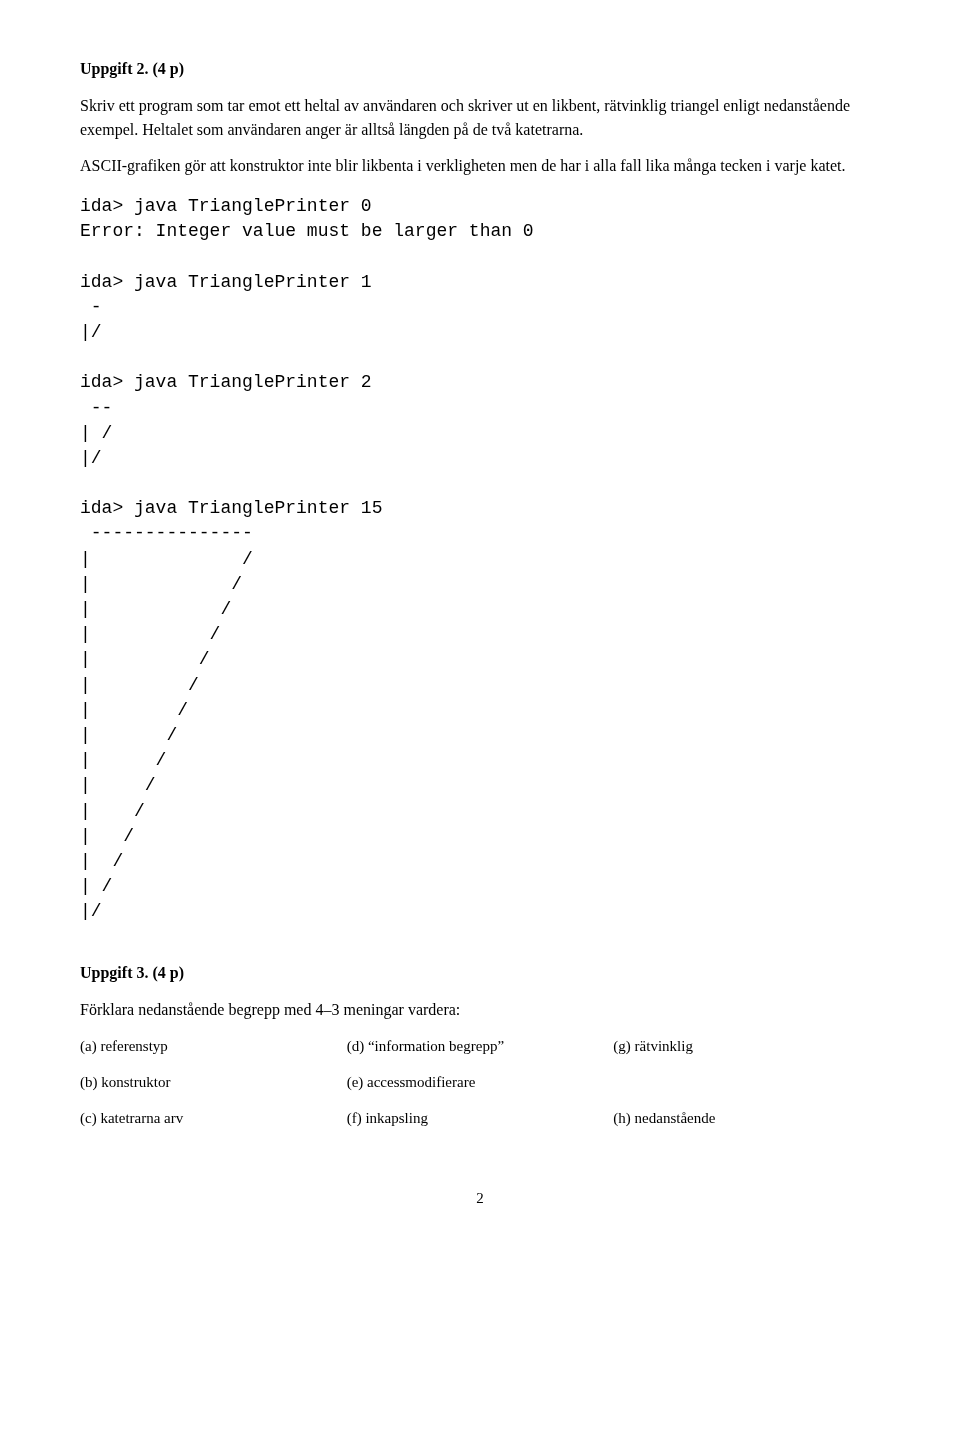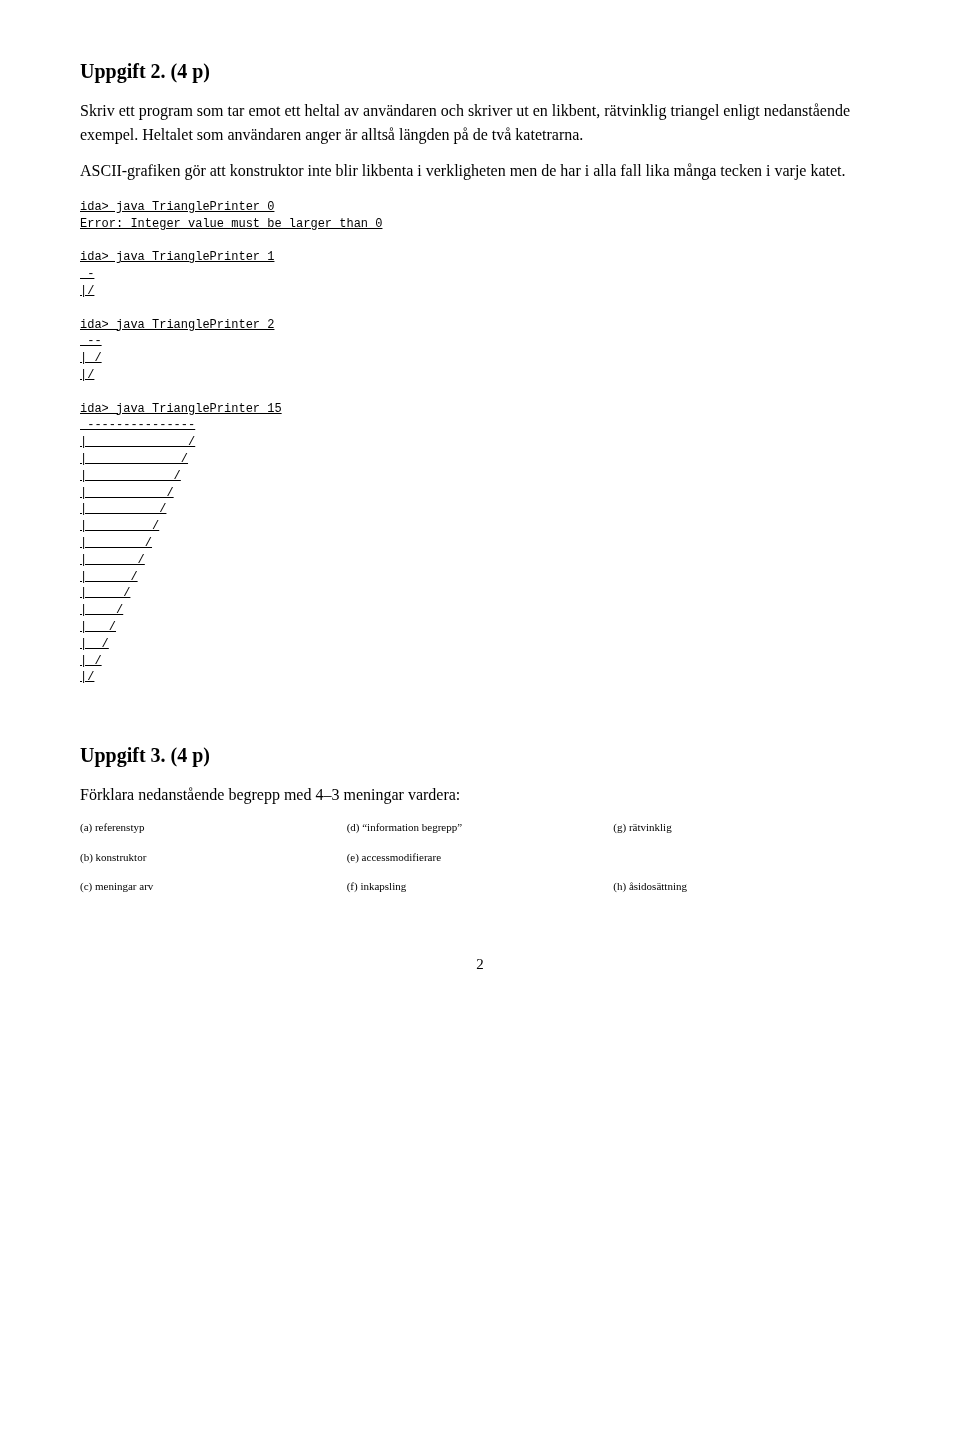--- a/index.html
+++ b/index.html
@@ -14,47 +14,46 @@
       font-family: "Times New Roman", Times, serif;
       font-size: 16px;
       color: #000000;
       padding: 60px 80px 60px 80px;
     }
     .page-content {
       max-width: 800px;
       margin: 0 auto;
     }
     h2 {
-      font-size: 20px;
+      font-size: 16px;
       font-weight: bold;
       margin-bottom: 16px;
     }
     p {
       margin-bottom: 12px;
       line-height: 1.5;
     }
     .code-block {
       font-family: "Courier New", Courier, monospace;
-      font-size: 12px;
+      font-size: 18px;
       line-height: 1.4;
       white-space: pre;
       margin: 16px 0;
-      text-decoration: underline;
     }
     .section-gap {
-      margin-top: 58px;
+      margin-top: 40px;
     }
     .terms-grid {
       display: grid;
       grid-template-columns: 1fr 1fr 1fr;
       gap: 12px 0;
       margin-top: 12px;
     }
     .term-item {
-      font-size: 11px;
+      font-size: 15px;
       line-height: 1.6;
     }
     .page-number {
       text-align: center;
       margin-top: 60px;
       font-size: 15px;
     }
   </style>
 </head>
 <body>
@@ -109,21 +108,21 @@
     <div class="terms-grid">
 
       <div class="term-item">(a) referenstyp</div>
       <div class="term-item">(d) “information begrepp”</div>
       <div class="term-item">(g) rätvinklig</div>
 
       <div class="term-item">(b) konstruktor</div>
       <div class="term-item">(e) accessmodifierare</div>
       <div class="term-item"></div>
 
-      <div class="term-item">(c) meningar arv</div>
+      <div class="term-item">(c) katetrarna arv</div>
       <div class="term-item">(f) inkapsling</div>
-      <div class="term-item">(h) åsidosättning</div>
+      <div class="term-item">(h) nedanstående</div>
     </div>
   </div>
 
   <div class="page-number">2</div>
 
 </div>
 
 </body></html>

